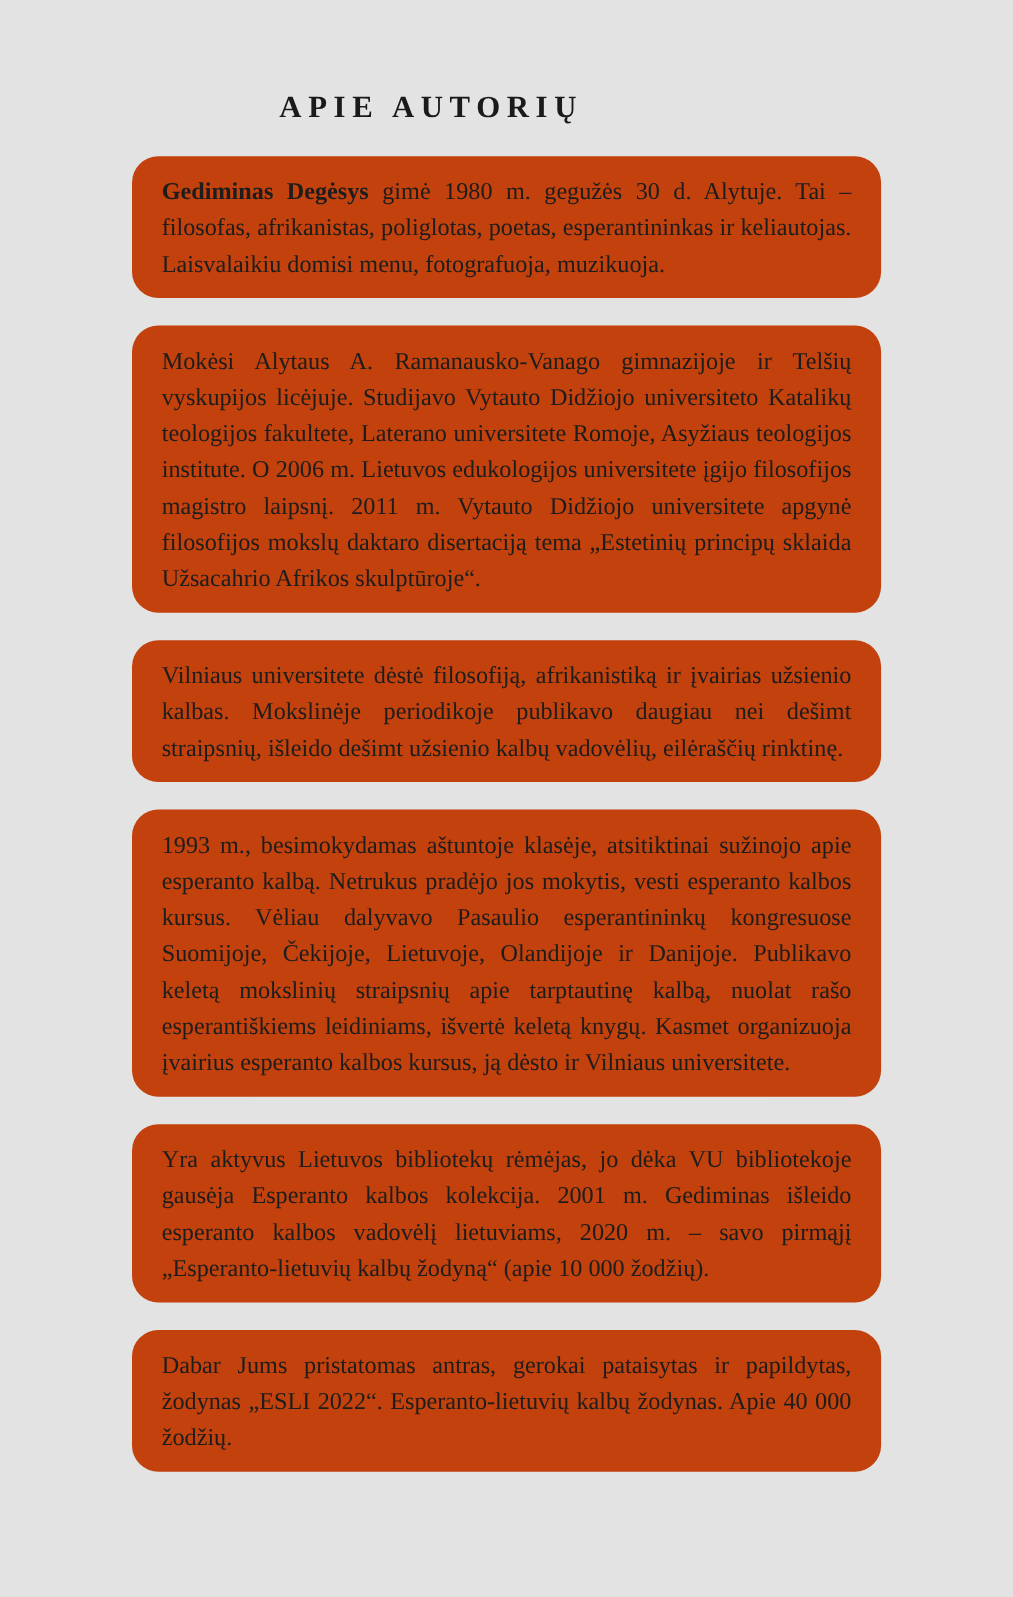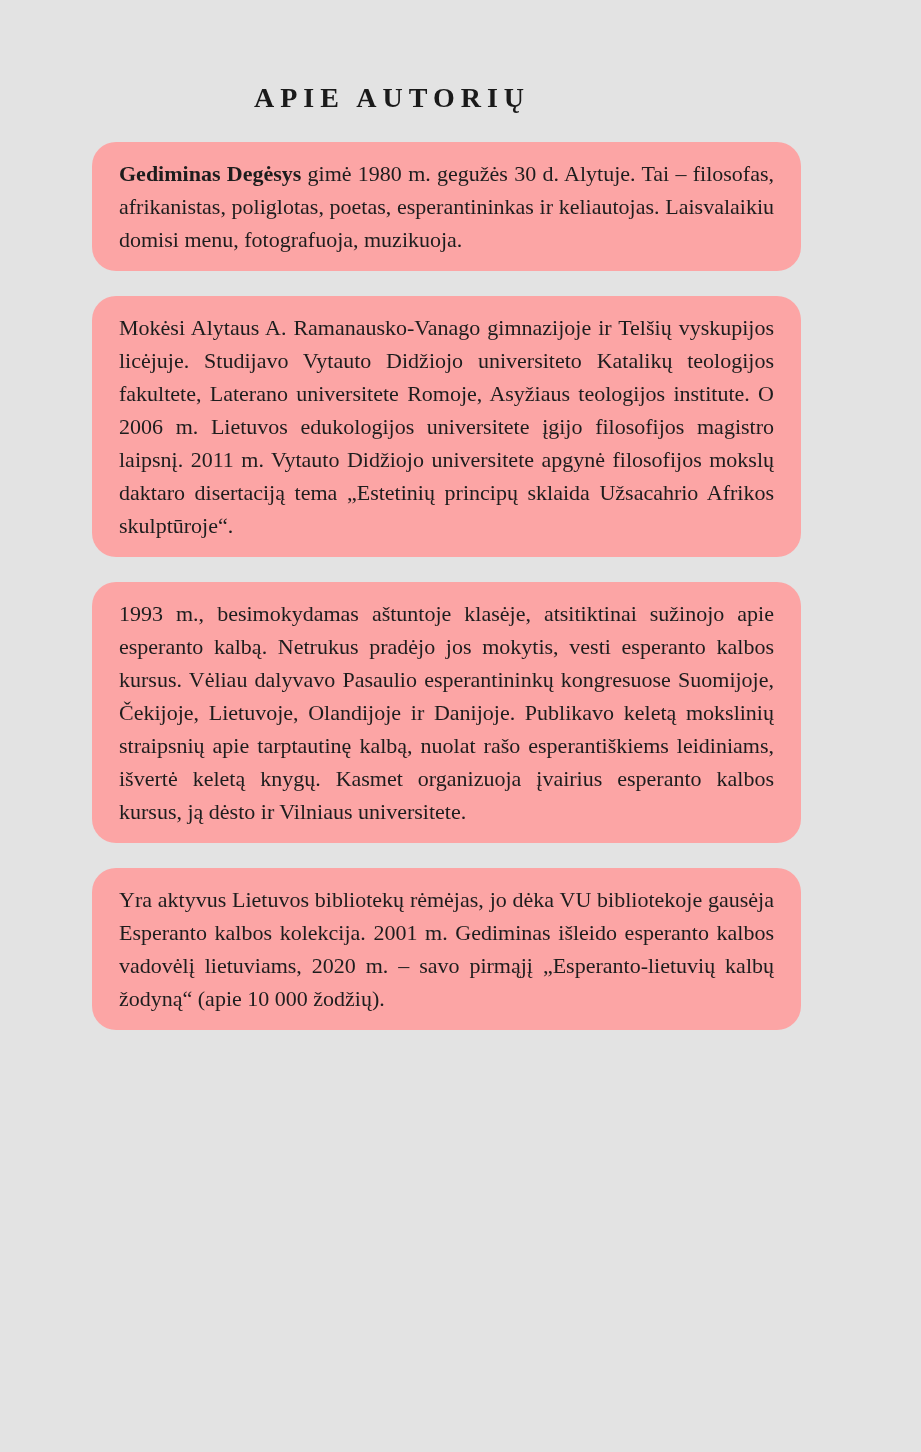--- a/index.html
+++ b/index.html
@@ -28,28 +28,29 @@
     font-weight: 700;
     letter-spacing: 6px;
     color: #1a1a1a;
   }
   .content-column {
     width: 709px;
     margin: 28px 0 0 92px;
     padding-bottom: 40px;
   }
   .card {
-    background: #fca5a5;
+    background: #c2410c;
     border-radius: 24px;
     padding: 15px 27px;
     margin-bottom: 25px;
     font-size: 22px;
     line-height: 33px;
     text-align: justify;
     color: #1d1d1d;
+    margin-left: 28px;
   }
   .card .lead {
     font-weight: 700;
   }
 </style>
 </head>
 <body>
 
 <div class="page">
 
@@ -58,24 +59,30 @@
   <div class="content-column">
 
     <div class="card">
       <span class="lead">Gediminas Degėsys</span><span> gimė 1980 m. gegužės 30 d. Alytuje. Tai – filosofas, afrikanistas, poliglotas, poetas, esperantininkas ir keliautojas. Laisvalaikiu domisi menu, fotografuoja, muzikuoja.</span>
     </div>
 
     <div class="card">
       <span>Mokėsi Alytaus A. Ramanausko-Vanago gimnazijoje ir Telšių vyskupijos licėjuje. Studijavo Vytauto Didžiojo universiteto Katalikų teologijos fakultete, Laterano universitete Romoje, Asyžiaus teologijos institute. O 2006 m. Lietuvos edukologijos universitete įgijo filosofijos magistro laipsnį. 2011 m. Vytauto Didžiojo universitete apgynė filosofijos mokslų daktaro disertaciją tema „Estetinių principų sklaida Užsacahrio Afrikos skulptūroje“.</span>
     </div>
 
+    <div class="card">
+      <span>Vilniaus universitete dėstė filosofiją, afrikanistiką ir įvairias užsienio kalbas. Mokslinėje periodikoje publikavo daugiau nei dešimt straipsnių, išleido dešimt užsienio kalbų vadovėlių, eilėraščių rinktinę.</span>
+    </div>
 
     <div class="card">
       <span>1993 m., besimokydamas aštuntoje klasėje, atsitiktinai sužinojo apie esperanto kalbą. Netrukus pradėjo jos mokytis, vesti esperanto kalbos kursus. Vėliau dalyvavo Pasaulio esperantininkų kongresuose Suomijoje, Čekijoje, Lietuvoje, Olandijoje ir Danijoje. Publikavo keletą mokslinių straipsnių apie tarptautinę kalbą, nuolat rašo esperantiškiems leidiniams, išvertė keletą knygų. Kasmet organizuoja įvairius esperanto kalbos kursus, ją dėsto ir Vilniaus universitete.</span>
     </div>
 
     <div class="card">
       <span>Yra aktyvus Lietuvos bibliotekų rėmėjas, jo dėka VU bibliotekoje gausėja Esperanto kalbos kolekcija. 2001 m. Gediminas išleido esperanto kalbos vadovėlį lietuviams, 2020 m. – savo pirmąjį „Esperanto-lietuvių kalbų žodyną“ (apie 10 000 žodžių).</span>
     </div>
 
+    <div class="card">
+      <span>Dabar Jums pristatomas antras, gerokai pataisytas ir papildytas, žodynas „ESLI 2022“. Esperanto-lietuvių kalbų žodynas. Apie 40 000 žodžių.</span>
+    </div>
 
   </div>
 </div>
 
 </body></html>

